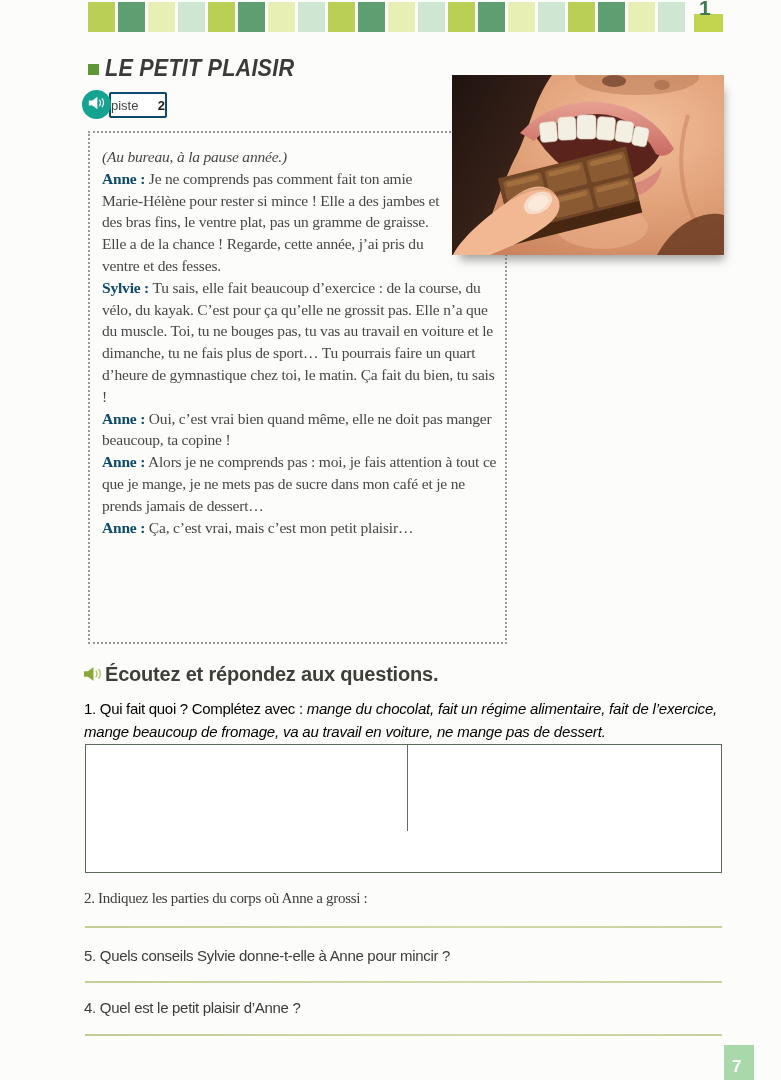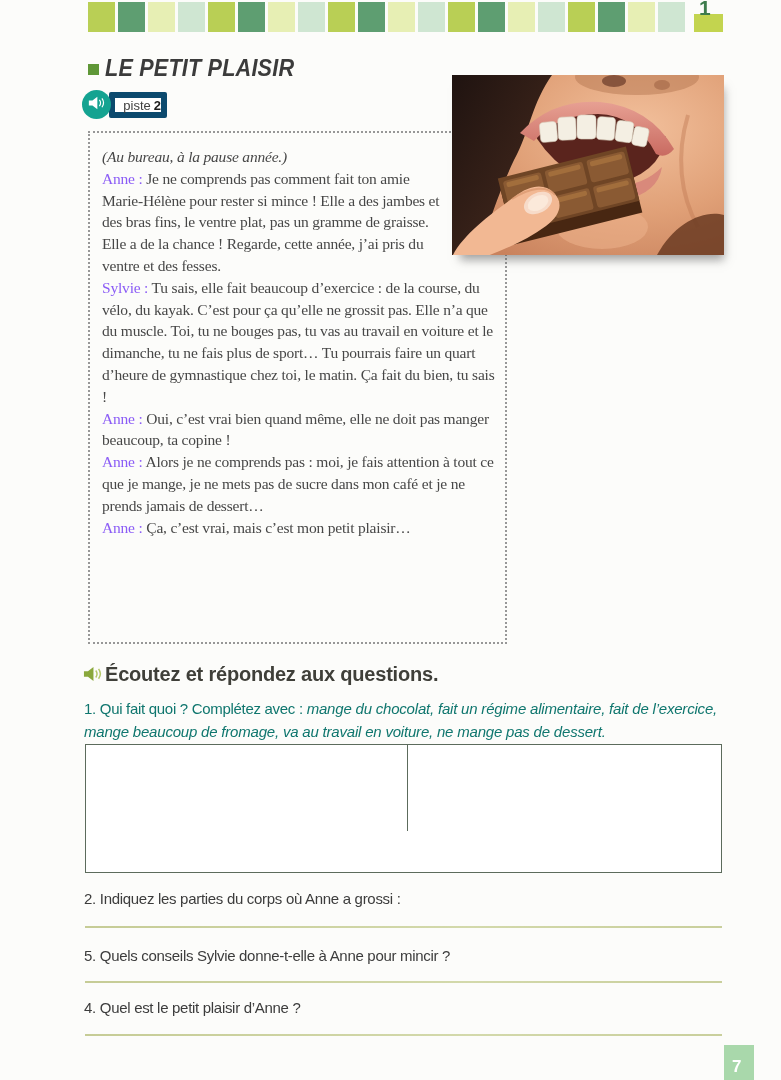--- a/index.html
+++ b/index.html
@@ -14,66 +14,66 @@
                color:#3d7c4c;line-height:22px;}
 
   
   .title-bullet{position:absolute;left:88px;top:64px;width:11px;height:11px;background:#5f9737;}
   .page-title{position:absolute;left:105px;top:55px;font-size:23px;font-weight:bold;
               font-style:italic;color:#3b3b3b;letter-spacing:.2px;transform:scaleX(.94);
               transform-origin:left;white-space:nowrap;}
 
   
   .piste-box{position:absolute;left:109px;top:92px;width:58px;height:26px;background:#fff;
-             border:6px solid #0c4a6e;border-radius:2px;display:flex;align-items:center;
-             justify-content:flex-end;gap:3px;font-size:13px;color:#3f3f3f;box-sizing:border-box;}
+             border:2px solid #0c4a6e;border-radius:2px;display:flex;align-items:center;
+             justify-content:space-between;gap:3px;font-size:13px;color:#3f3f3f;box-sizing:border-box;}
   .piste-box b{color:#1c1c1c;}
   .piste-circle{position:absolute;left:82px;top:90px;width:29px;height:29px;border-radius:50%;
                 background:#14a391;display:flex;align-items:center;justify-content:center;}
 
   
   .dialogue-box{position:absolute;left:88px;top:131px;width:419px;height:513px;
                 border:2px dotted #979797;box-sizing:border-box;padding:13px 6px 0 12px;
                 font-family:"Liberation Serif",serif;font-size:15.5px;line-height:21.8px;
                 color:#474747;letter-spacing:-.2px;z-index:1;}
   .dialogue-box p{margin:0;}
   .stage{font-style:italic;}
-  .spk{font-weight:normal;color:#8b5cf6;}
+  .spk{font-weight:bold;color:#0c4a6e;}
   .photo-spacer{float:right;width:52px;height:112px;}
 
   
   .photo-wrap{position:absolute;left:452px;top:75px;width:272px;height:180px;z-index:2;
               box-shadow:4px 9px 9px -4px rgba(90,90,90,.55);}
   .photo-wrap svg{display:block;}
 
   
   .listen-icon{position:absolute;left:83px;top:666px;}
   .listen-heading{position:absolute;left:105px;top:663px;font-size:20px;font-weight:bold;
                   color:#3f3f39;letter-spacing:-.2px;}
 
   
   .q1{position:absolute;left:84px;top:697px;width:642px;font-size:15px;line-height:23px;
-      color:#0f766e;letter-spacing:-.3px;}
+      color:#000000;letter-spacing:-.3px;}
   .q1 i{letter-spacing:-.2px;}
 
   
   .fill-table{position:absolute;left:85px;top:744px;width:637px;height:129px;
               border:1px solid #5c6b5c;box-sizing:border-box;background:#fff;}
   .t-head{display:flex;height:39px;background:#e8f2e2;border-bottom:2px solid #414b41;
           box-sizing:border-box;}
   .t-head .th{display:flex;align-items:center;justify-content:center;font-weight:bold;
               font-size:16px;color:#2e332e;box-sizing:border-box;}
   .t-body{display:flex;height:86px;}
   .col-a{width:50.7%;border-right:1px solid #5c6b5c;box-sizing:border-box;}
   .col-b{width:49.3%;box-sizing:border-box;}
 
   
   .question{position:absolute;left:84px;width:642px;font-size:15px;color:#3c3c3c;
             letter-spacing:-.3px;}
-  .q2{top:890px;} .q3{top:947px;} .q4{top:999px;}
+  .q2{top:890px;font-family:Liberation Serif, serif;} .q3{top:947px;} .q4{top:999px;}
   .answer-line{position:absolute;left:85px;width:637px;height:2px;
                background:linear-gradient(90deg,#c6cc96,#d3d9ab 60%,#c9cf9c);}
   .l1{top:926px;} .l2{top:981px;} .l3{top:1034px;}
 
   
   .page-num{position:absolute;left:724px;top:1045px;width:30px;height:35px;background:#a9d8ab;
             color:#fff;font-size:17px;font-weight:bold;display:flex;align-items:flex-end;
             padding:0 0 3px 8px;box-sizing:border-box;}
 </style>
 </head>

